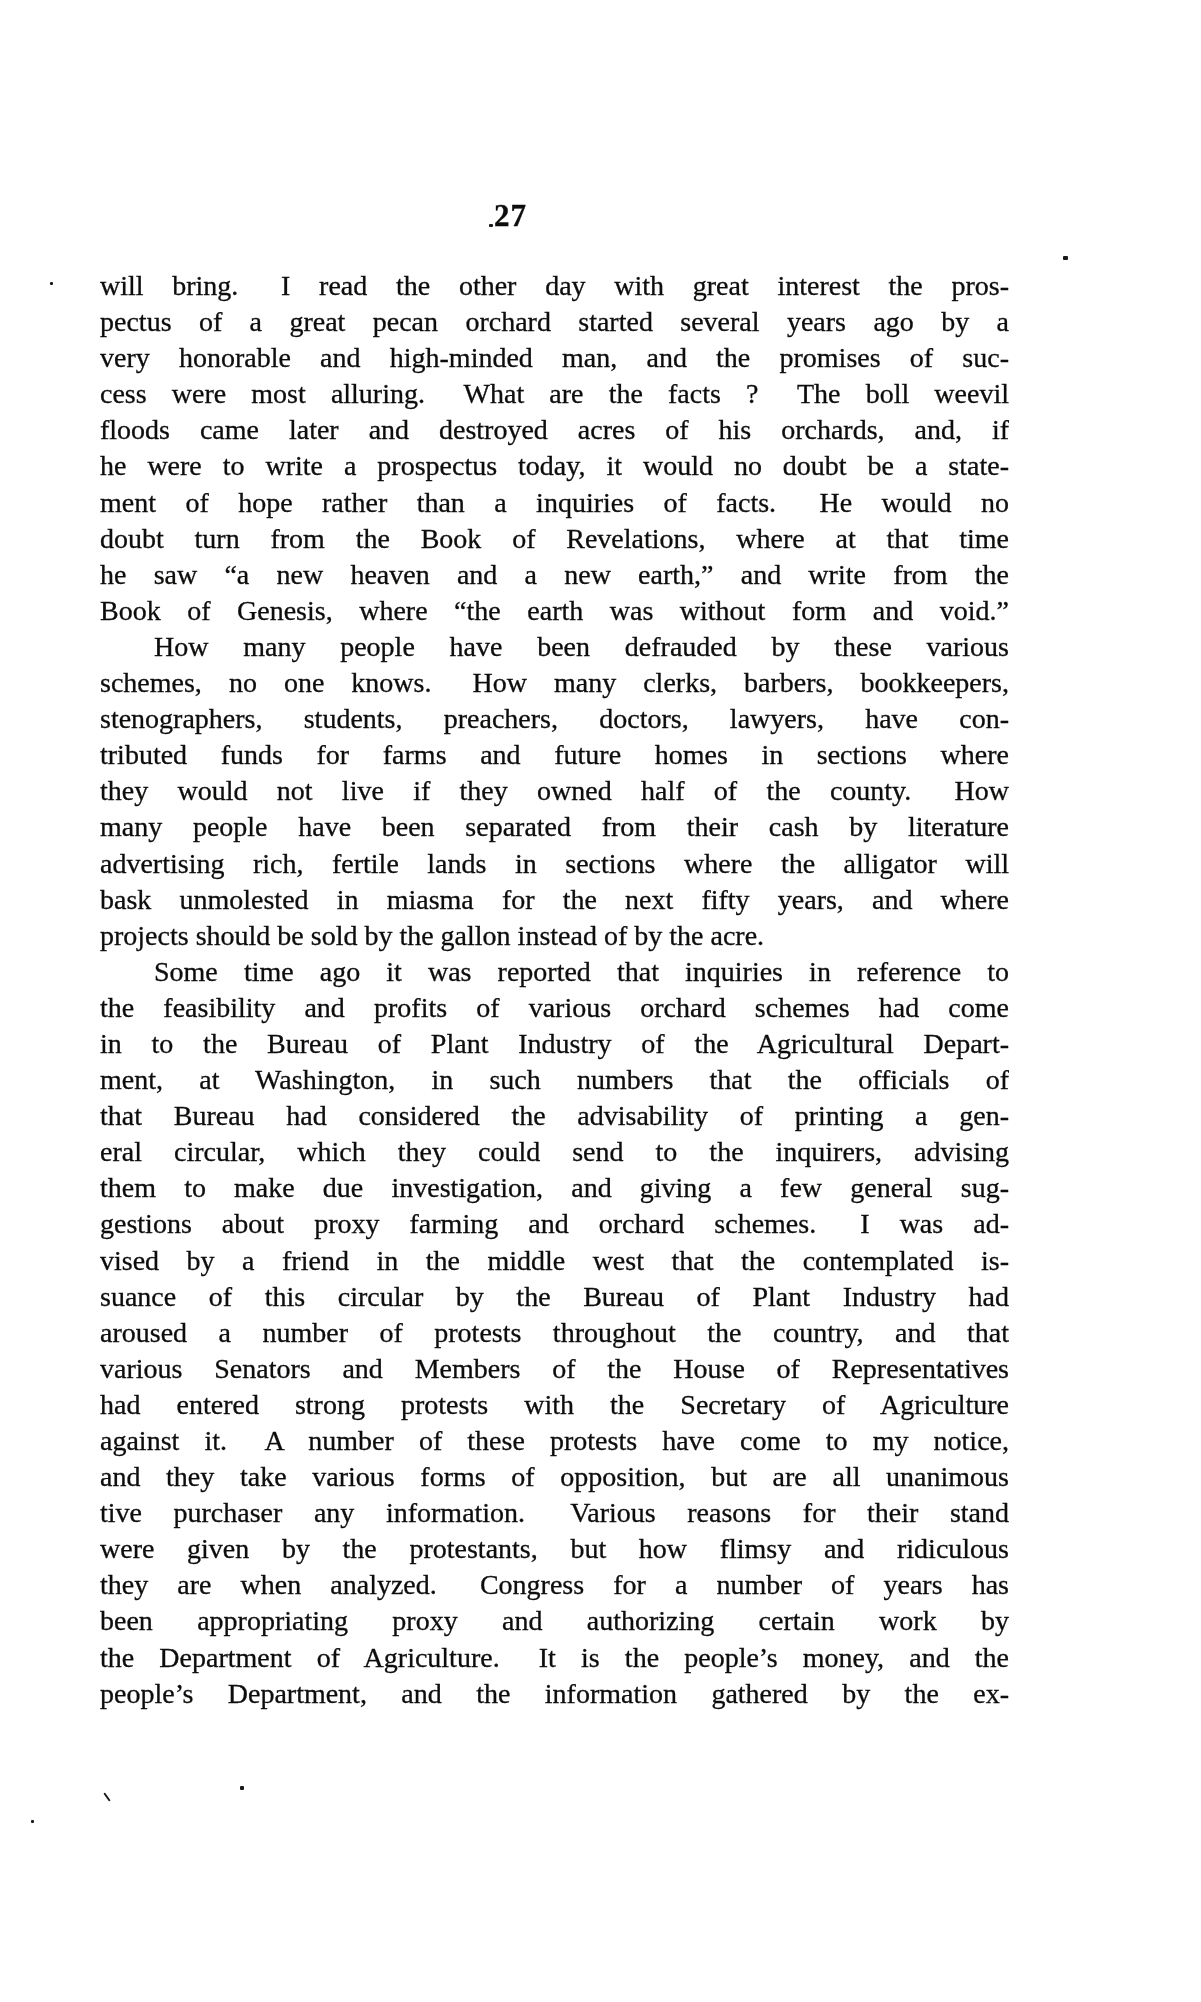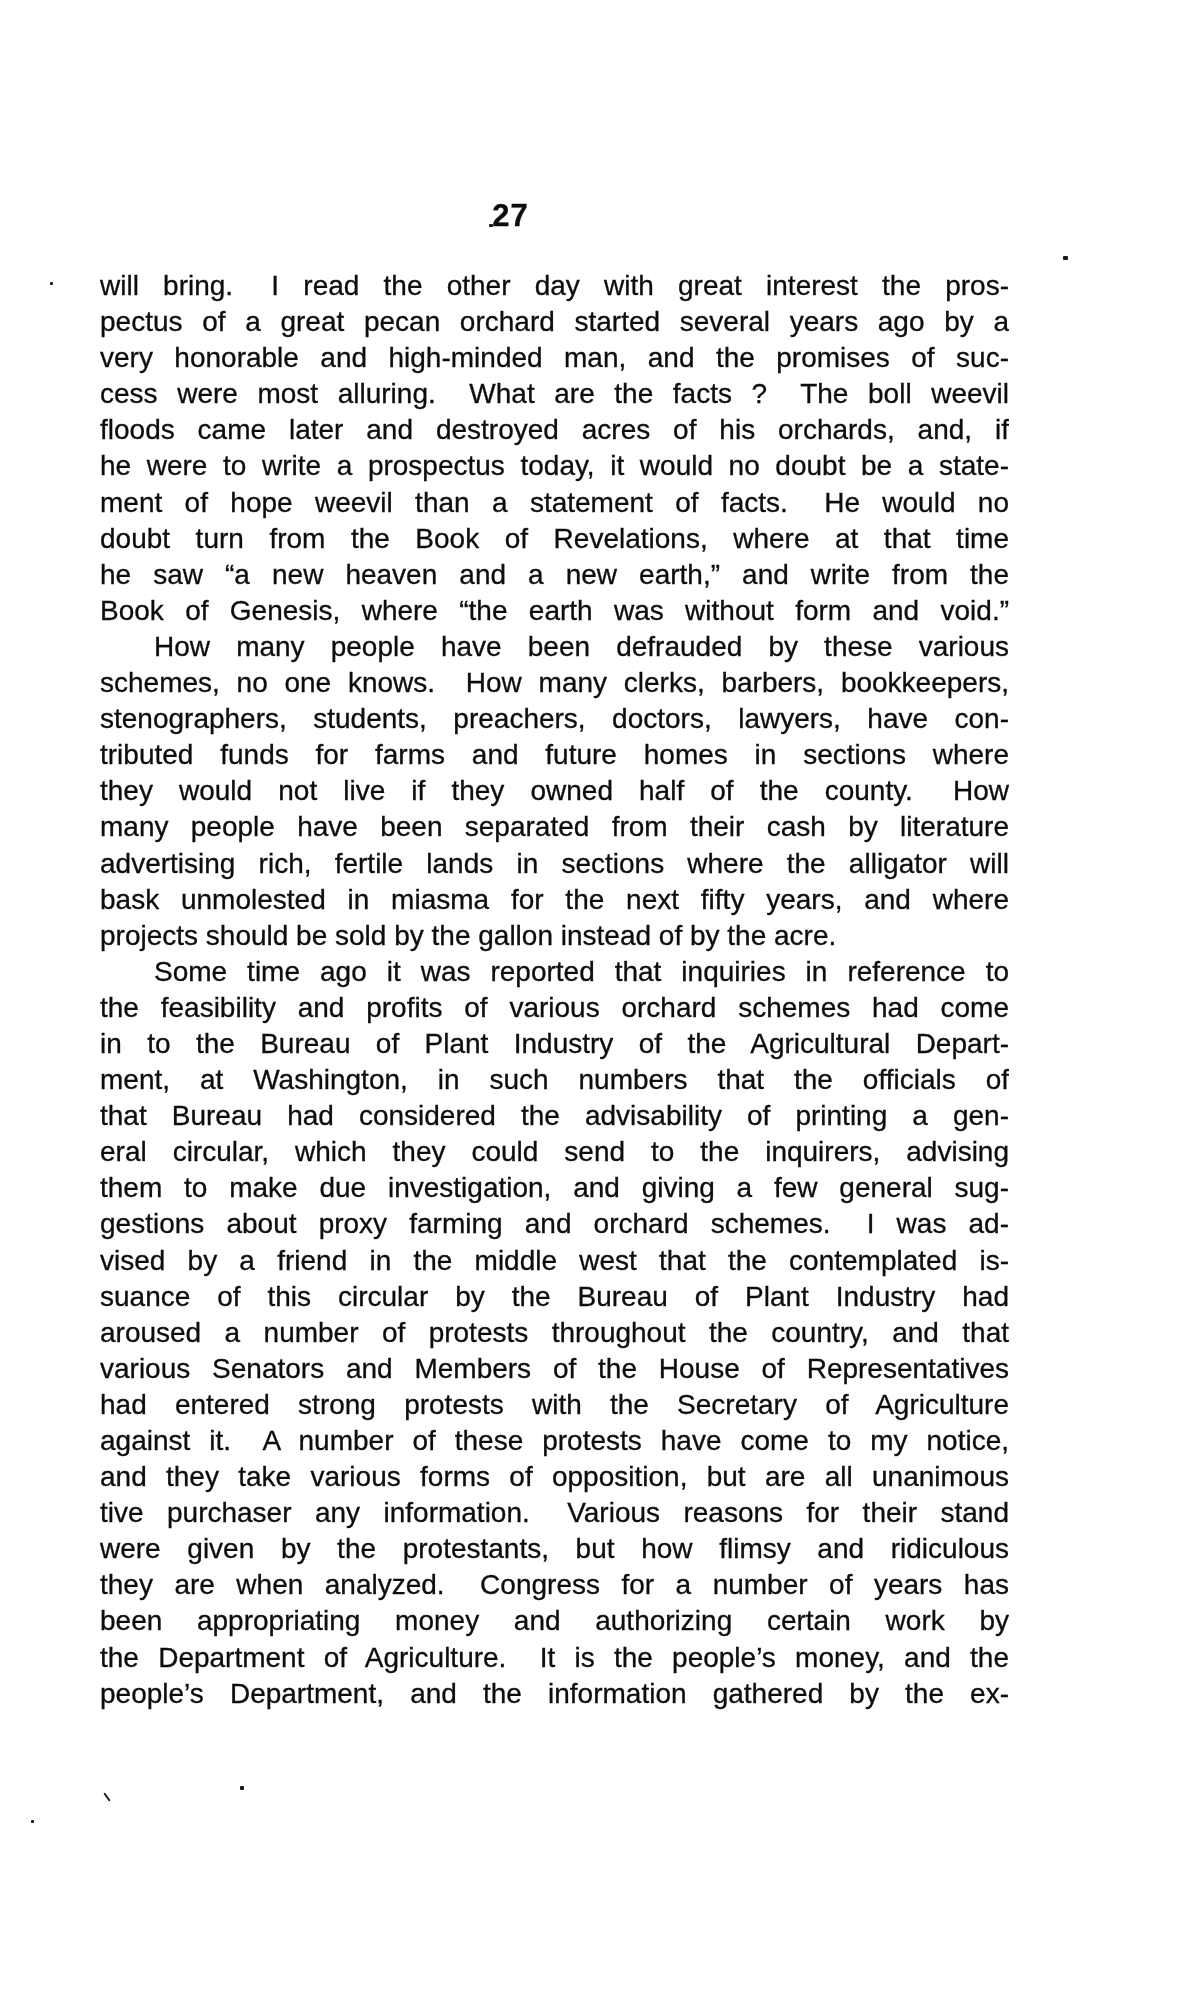--- a/index.html
+++ b/index.html
@@ -1,21 +1,21 @@
 <!DOCTYPE html>
 <html><head>
 <meta charset="utf-8">
 <style>
   html, body { margin: 0; padding: 0; }
   .page {
     position: relative;
     width: 1201px;
     height: 2002px;
     background: #ffffff;
-    font-family: Liberation Sans, sans-serif;
+    font-family: Liberation Serif, serif;
     color: #0d0d0c;
     overflow: hidden;
   }
   .page-number {
     position: absolute;
     top: 198px;
     left: 56px;
     width: 909px;
     text-align: center;
     font-size: 31px;
@@ -54,21 +54,21 @@
 <div class="page" style="background: rgb(255, 255, 255); color: rgb(13, 13, 12);">
   <div class="page-number">27</div>
   <div class="text-block">
       <div class="paragraph">
         <div class="line">will bring.  I read the other day with great interest the pros-</div>
         <div class="line">pectus of a great pecan orchard started several years ago by a</div>
         <div class="line">very honorable and high-minded man, and the promises of suc-</div>
         <div class="line">cess were most alluring.  What are the facts ?  The boll weevil</div>
         <div class="line">floods came later and destroyed acres of his orchards, and, if</div>
         <div class="line">he were to write a prospectus today, it would no doubt be a state-</div>
-        <div class="line">ment of hope weevil than a statement of facts.  He would no</div>
+        <div class="line">ment of hope rather than a inquiries of facts.  He would no</div>
         <div class="line">doubt turn from the Book of Revelations, where at that time</div>
         <div class="line">he saw “a new heaven and a new earth,” and write from the</div>
         <div class="line">Book of Genesis, where “the earth was without form and void.”</div>
       </div>
       <div class="paragraph">
         <div class="line indent">How many people have been defrauded by these various</div>
         <div class="line">schemes, no one knows.  How many clerks, barbers, bookkeepers,</div>
         <div class="line">stenographers, students, preachers, doctors, lawyers, have con-</div>
         <div class="line">tributed funds for farms and future homes in sections where</div>
         <div class="line">they would not live if they owned half of the county.  How</div>
@@ -89,21 +89,21 @@
         <div class="line">vised by a friend in the middle west that the contemplated is-</div>
         <div class="line">suance of this circular by the Bureau of Plant Industry had</div>
         <div class="line">aroused a number of protests throughout the country, and that</div>
         <div class="line">various Senators and Members of the House of Representatives</div>
         <div class="line">had entered strong protests with the Secretary of Agriculture</div>
         <div class="line">against it.  A number of these protests have come to my notice,</div>
         <div class="line">and they take various forms of opposition, but are all unanimous</div>
         <div class="line">tive purchaser any information.  Various reasons for their stand</div>
         <div class="line">were given by the protestants, but how flimsy and ridiculous</div>
         <div class="line">they are when analyzed.  Congress for a number of years has</div>
-        <div class="line">been appropriating money and authorizing certain work by</div>
+        <div class="line">been appropriating proxy and authorizing certain work by</div>
         <div class="line">the Department of Agriculture.  It is the people’s money, and the</div>
         <div class="line">people’s Department, and the information gathered by the ex-</div>
       </div>
     </div>
 <div class="speck" style="left: 50px; top: 282px; width: 3px; height: 3px;"></div>
     <div class="speck" style="left: 489px; top: 224px; width: 4px; height: 3px;"></div>
     <div class="speck" style="left: 1063px; top: 256px; width: 5px; height: 4px;"></div>
     <div class="speck" style="left: 240px; top: 1786px; width: 4px; height: 4px;"></div>
     <div class="speck" style="left: 31px; top: 1820px; width: 3px; height: 3px;"></div>
     <div class="speck" style="left: 106px; top: 1792px; width: 2px; height: 10px; transform: rotate(-35deg);"></div>

